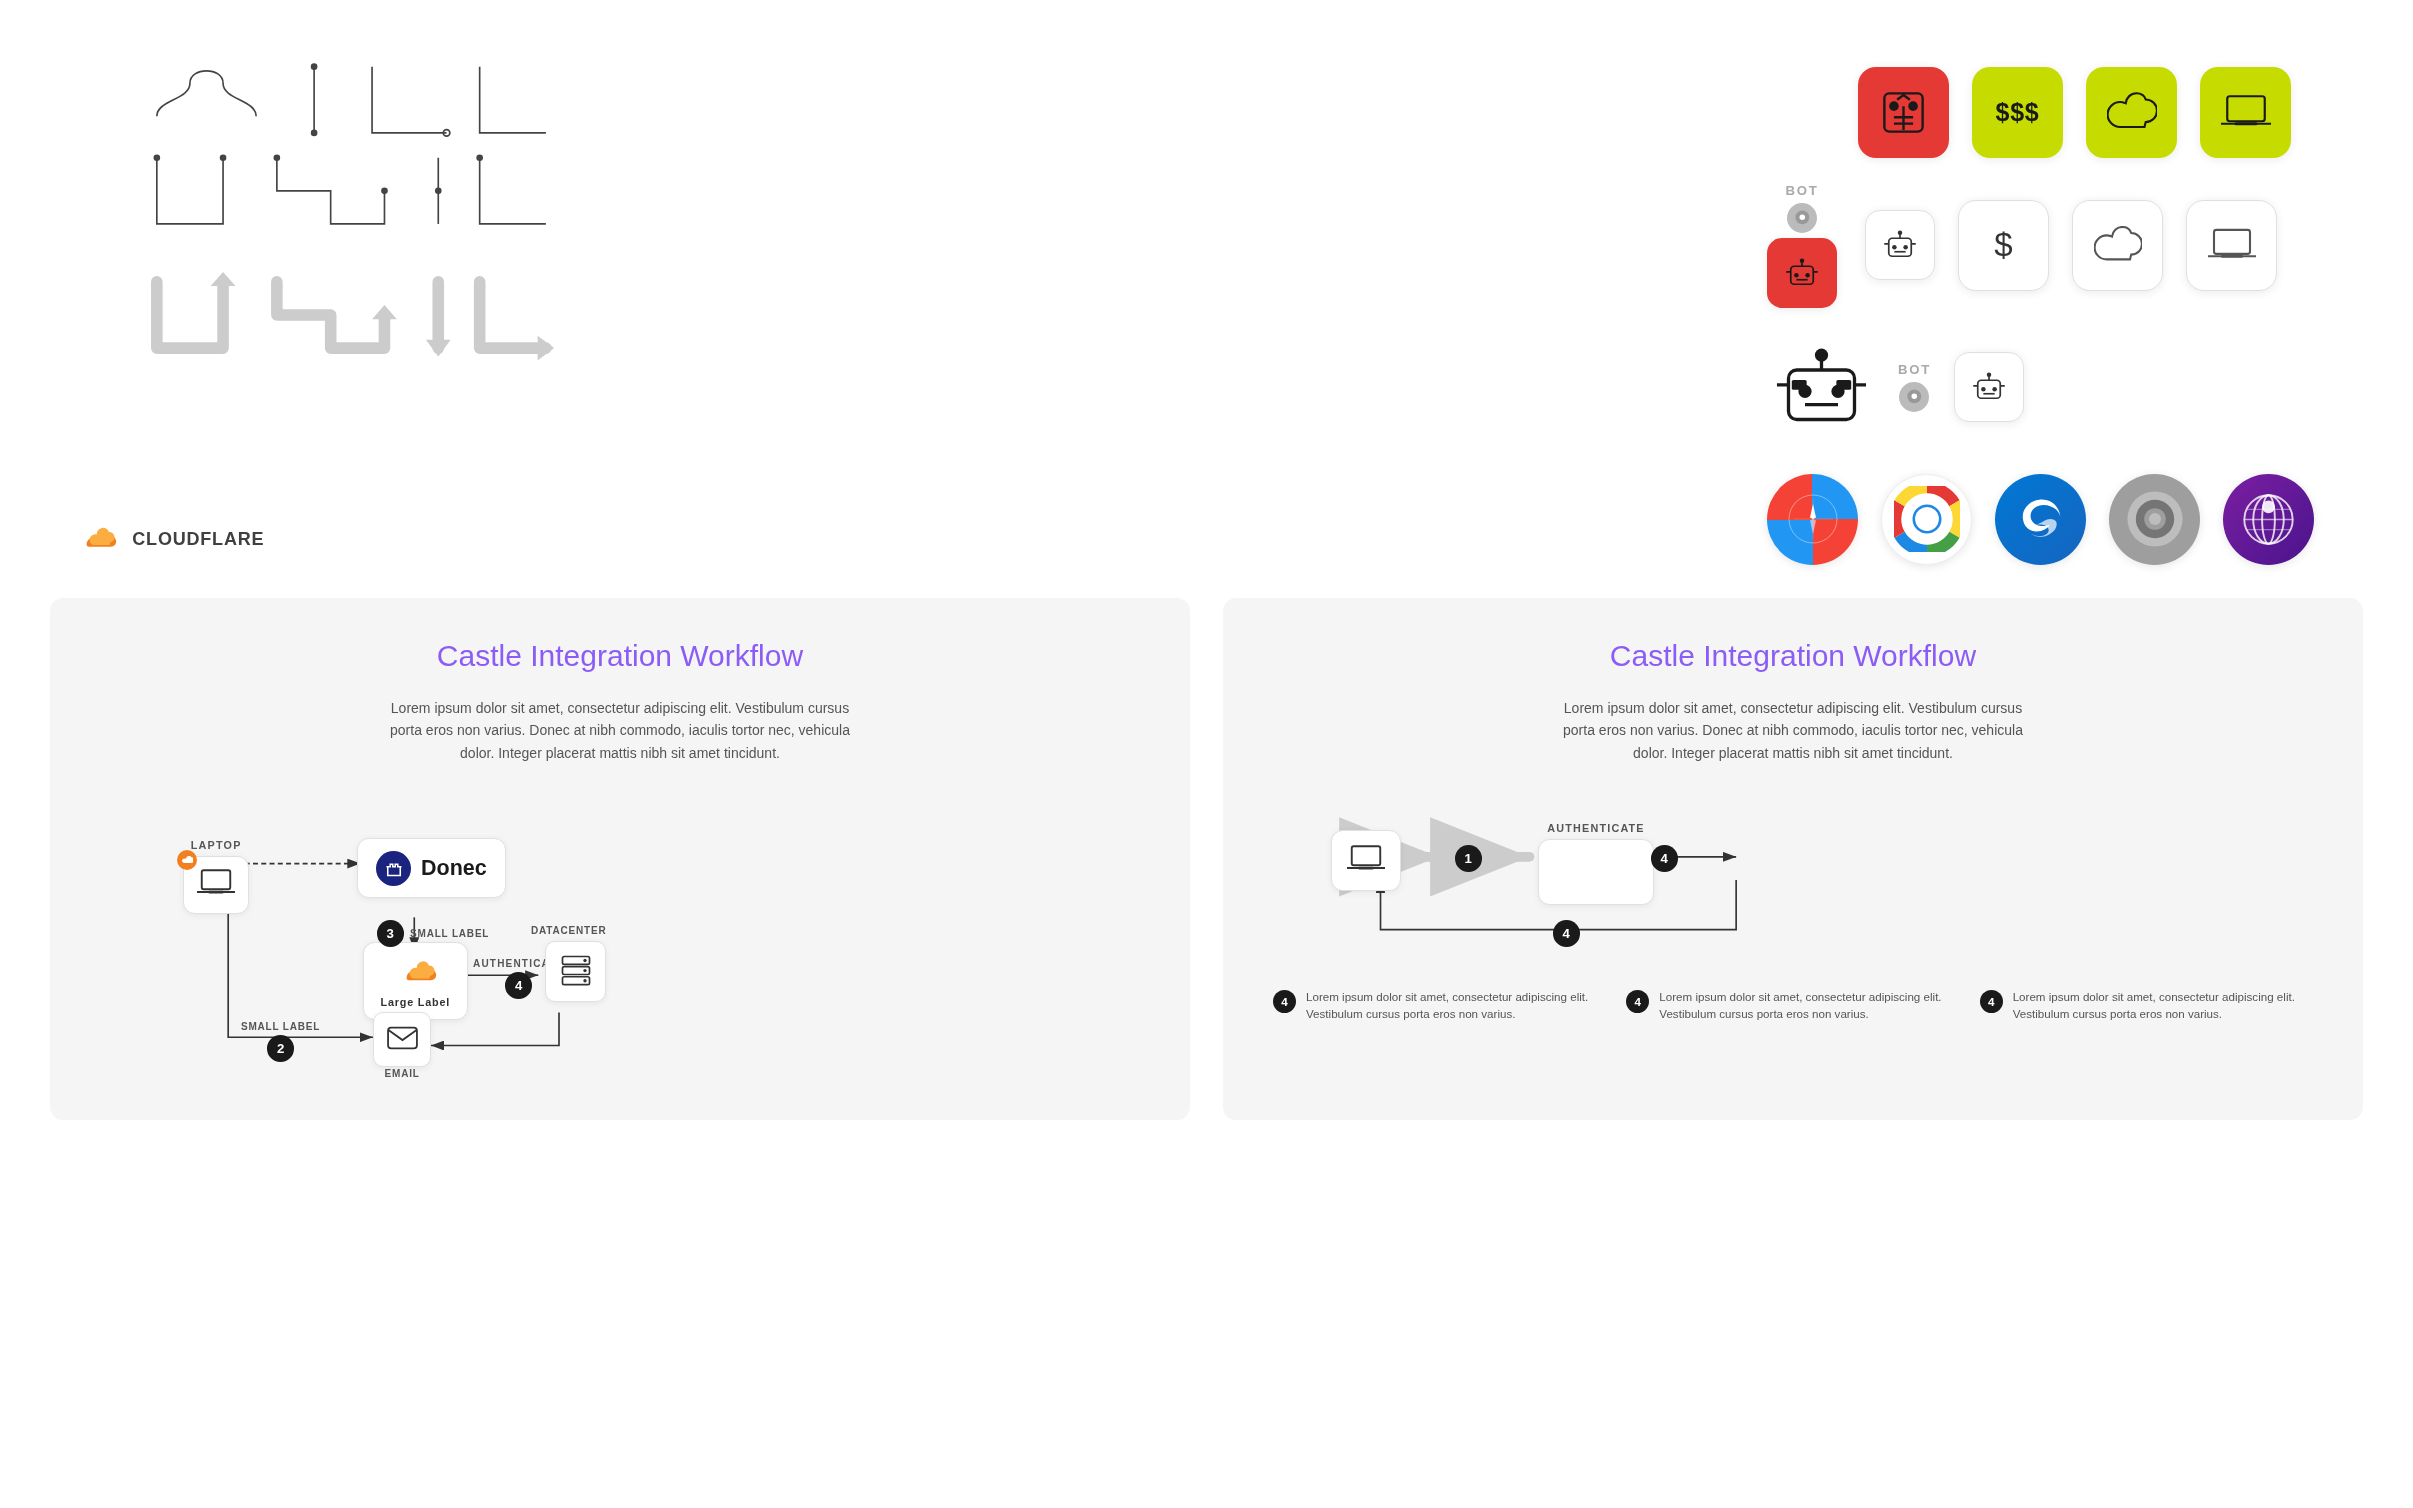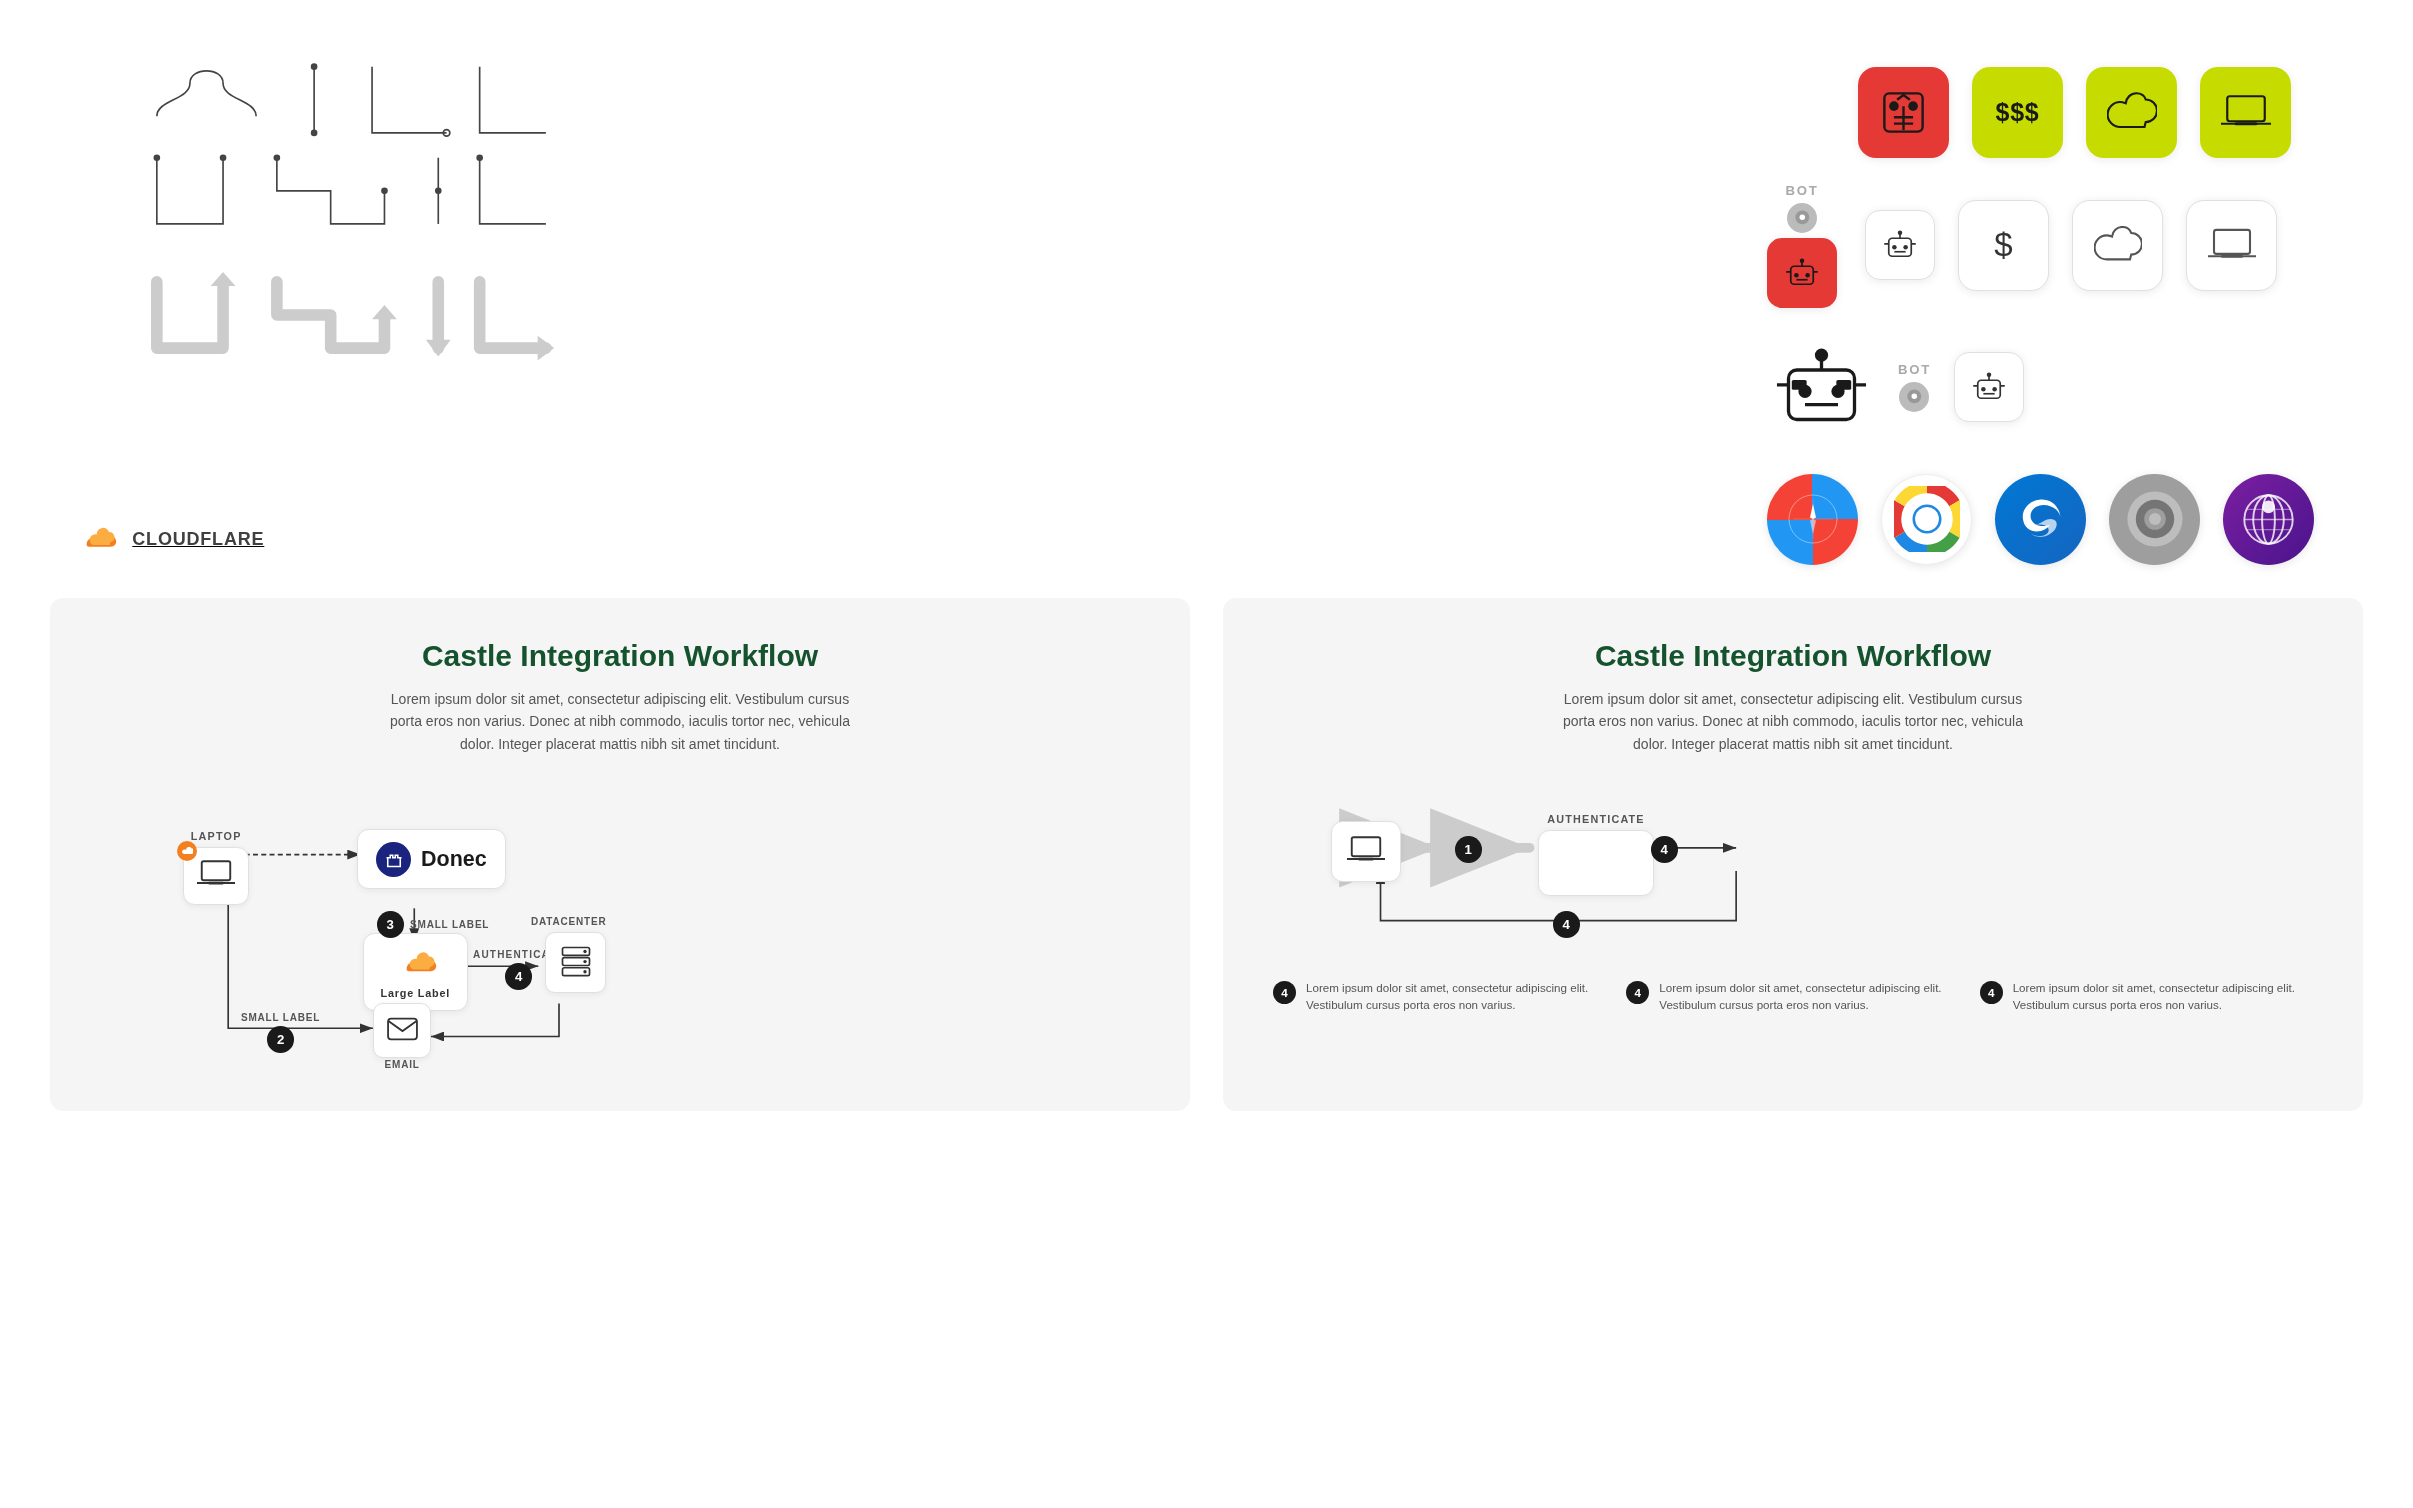--- a/index.html
+++ b/index.html
@@ -24,21 +24,20 @@
       position: relative;
       min-height: 397px;
     }
     .cloudflare-logo {
       position: absolute;
       bottom: 16.6px;
       left: 0;
       display: flex;
       align-items: center;
       gap: 6.6px;
-      text-decoration: underline;
     }
     .cf-text {
       font-size: 18px;
       font-weight: 600;
       color: #404040;
       letter-spacing: 0.8px;
     }
 
     
     .connectors-svg {
@@ -109,24 +108,24 @@
     }
 
     .workflow-card {
       flex: 1;
       background: #f5f5f5;
       border-radius: 13.2px;
       padding: 41px 50px;
     }
     .workflow-title {
       font-size: 30px;
-      font-weight: 700;
+      font-weight: 400;
       text-align: center;
-      color: #14532d;
-      margin-bottom: 15px;
+      color: #8b5cf6;
+      margin-bottom: 24px;
     }
     .workflow-desc {
       font-size: 14px;
       color: #555;
       text-align: center;
       line-height: 1.6;
       margin-bottom: 33px;
       max-width: 464px;
       margin-left: auto;
       margin-right: auto;

